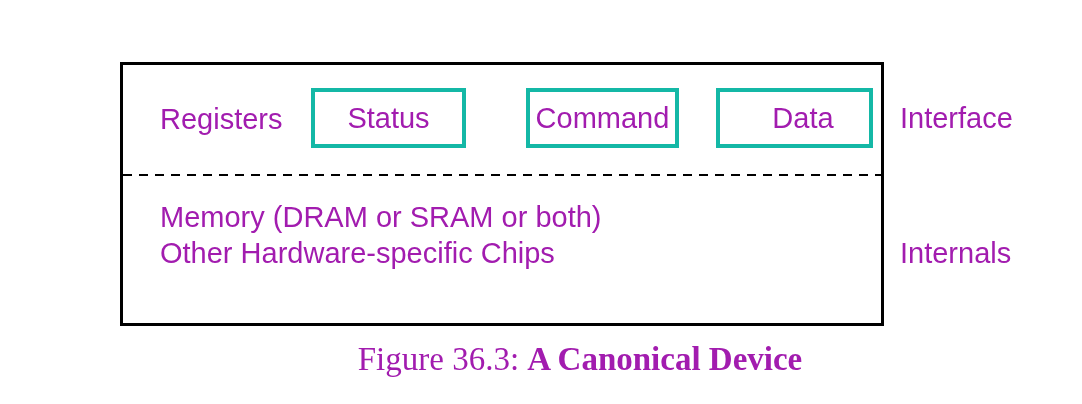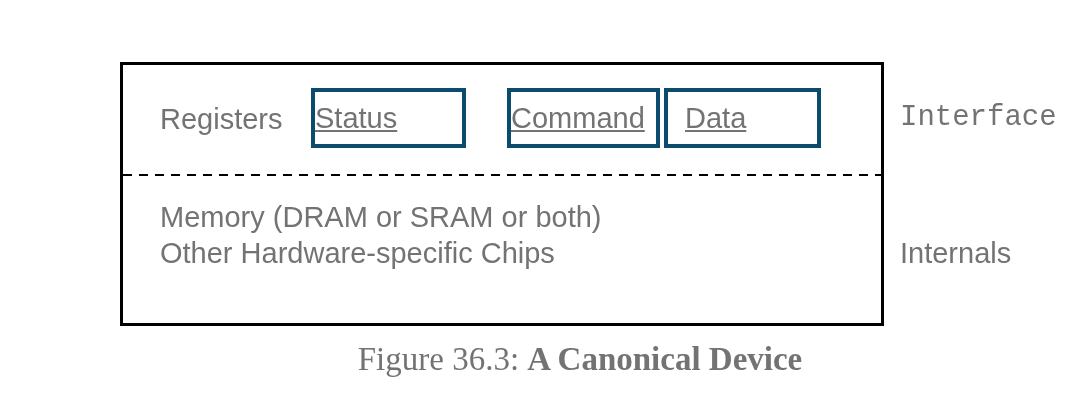--- a/index.html
+++ b/index.html
@@ -6,21 +6,21 @@
     margin: 0;
     padding: 0;
     background: #ffffff;
   }
   .canvas {
     position: relative;
     width: 1082px;
     height: 404px;
     background: #ffffff;
     font-family: "Liberation Sans", sans-serif;
-    color: #737373;
+    color: #a21caf;
     overflow: hidden;
   }
   .device-box {
     position: absolute;
     left: 120px;
     top: 62px;
     width: 764px;
     height: 264px;
     border: 3px solid #000000;
     box-sizing: border-box;
@@ -31,33 +31,32 @@
     left: 160px;
     top: 102px;
     font-size: 29px;
     line-height: 34px;
     white-space: nowrap;
   }
   .reg-box {
     position: absolute;
     top: 88px;
     height: 60px;
-    border: 4px solid #0c4a6e;
+    border: 4px solid #14b8a6;
     box-sizing: border-box;
     background: #ffffff;
     display: flex;
     align-items: center;
-    justify-content: flex-start;
+    justify-content: center;
     font-size: 29px;
     white-space: nowrap;
-    text-decoration: underline;
   }
   .reg-box.status  { left: 311px; width: 155px; }
-  .reg-box.command { left: 507px; width: 153px; }
-  .reg-box.data    { left: 664px; width: 157px; padding-left: 17px; }
+  .reg-box.command { left: 526px; width: 153px; }
+  .reg-box.data    { left: 716px; width: 157px; padding-left: 17px; }
   .dashed-divider {
     position: absolute;
     left: 123px;
     top: 174px;
     width: 758px;
     height: 2px;
     background: repeating-linear-gradient(90deg,
       #000000 0px, #000000 9px,
       transparent 9px, transparent 16px);
   }
@@ -69,21 +68,21 @@
     line-height: 36px;
     white-space: nowrap;
   }
   .side-label {
     position: absolute;
     left: 900px;
     font-size: 29px;
     line-height: 34px;
     white-space: nowrap;
   }
-  .side-label.interface { top: 101px; font-family: Liberation Mono, monospace; }
+  .side-label.interface { top: 101px; }
   .side-label.internals { top: 236px; }
   .figure-caption {
     position: absolute;
     left: 580px;
     top: 340px;
     transform: translateX(-50%);
     font-family: Liberation Serif, serif;
     font-size: 33px;
     line-height: 38px;
     white-space: nowrap;

